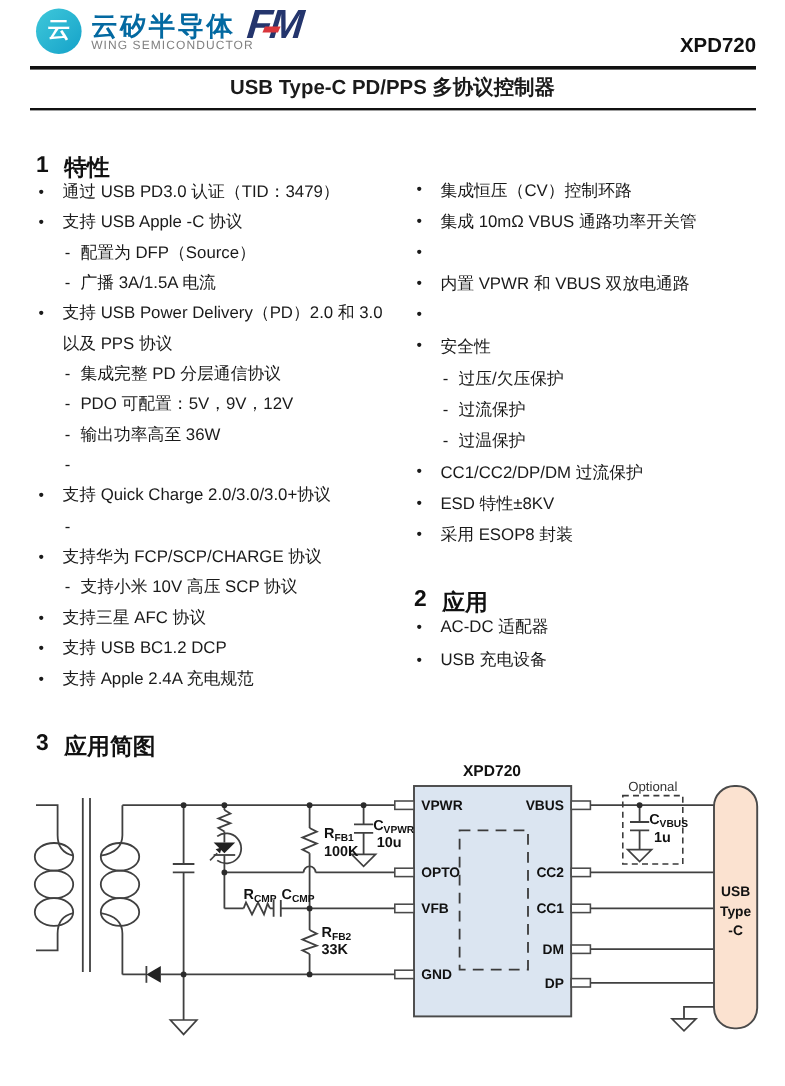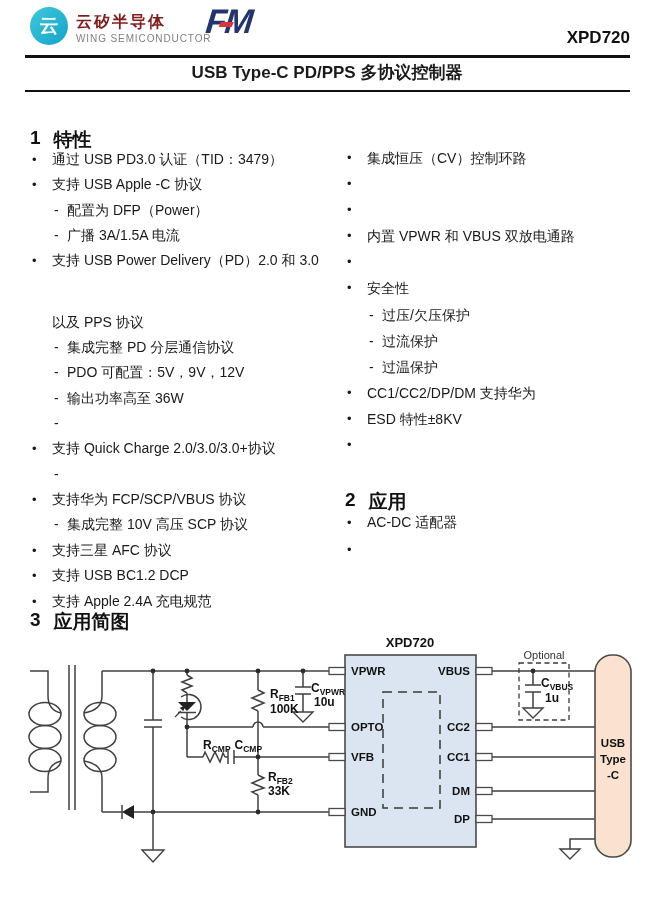--- a/index.html
+++ b/index.html
@@ -6,21 +6,21 @@
   .page{position:relative;width:654px;height:905px;background:#ffffff;
         font-family:"Liberation Sans","DejaVu Sans",sans-serif;color:#1a1a1a;overflow:hidden;}
 
   
   .hdr{position:absolute;left:0;top:0;width:654px;height:55px;}
   .logo-wing{position:absolute;left:30px;top:7px;display:flex;align-items:flex-start;}
   .logo-circle{width:38px;height:38px;border-radius:50%;
                background:linear-gradient(135deg,#3fc8da,#15a2c9);
                color:#fff;font-weight:700;font-size:19px;line-height:38px;text-align:center;}
   .brand{margin-left:8px;padding-top:5px;}
-  .brand-cn{font-size:16px;font-weight:700;color:#7f1d1d;letter-spacing:2px;line-height:19px;}
+  .brand-cn{font-size:22px;font-weight:700;color:#0369a1;letter-spacing:2px;line-height:19px;}
   .brand-en{font-size:10px;color:#808080;letter-spacing:0.9px;margin-top:2px;}
   .logo-fm{position:absolute;left:206px;top:2px;height:40px;font-style:italic;font-weight:900;
            font-size:34px;color:#24356d;letter-spacing:-2px;transform:skewX(-6deg);}
   .fm-bar{position:absolute;left:14px;top:20px;width:13px;height:5px;background:#d9363c;
           transform:skewX(-18deg);}
   .part-no{position:absolute;right:24px;top:28px;font-size:17px;font-weight:700;color:#111;}
 
   .rule{position:absolute;left:25px;right:24px;background:#111;}
   .rule.thick{top:55px;height:3px;}
   .rule.thin{top:90px;height:2px;}
@@ -41,21 +41,21 @@
   .left-list{left:30px;top:147px;width:310px;}
   .left-list li{height:25.35px;line-height:25.35px;}
   .right-list{left:345px;top:145px;width:305px;}
   .right-list li{height:26.1px;line-height:26.1px;}
   .apps-list{left:345px;top:509px;width:305px;}
   .apps-list li{height:27px;line-height:27px;}
   li.main{padding-left:2px;}
   li.main .marker{width:20px;font-size:13px;}
   li.sub{padding-left:24px;}
   li.sub .marker{width:13px;}
-  li.cont{padding-left:22px;margin-top:36px;}
+  li.cont{padding-left:22px;}
 
   
   .schematic{position:absolute;left:25px;top:620px;}
   .wire{stroke:#404040;stroke-width:1.5;fill:none;}
   .thinwire{stroke:#404040;stroke-width:1.3;fill:none;}
   .comp-fill{fill:#222;stroke:none;}
   .hollow{fill:#ffffff;stroke:#404040;stroke-width:1.4;}
   .dot{fill:#2b2b2b;}
   .ic-body{fill:#dbe5f1;stroke:#4a4a4a;stroke-width:1.6;}
   .pad-dashed{fill:none;stroke:#3a3a3a;stroke-width:1.5;stroke-dasharray:9 6;}
@@ -108,21 +108,21 @@
         <span class="txt">通过 USB PD3.0 认证（TID：3479）</span>
       </li>
 
       <li class="main">
         <span class="marker">•</span>
         <span class="txt">支持 USB Apple -C 协议</span>
       </li>
 
       <li class="sub">
         <span class="marker">-</span>
-        <span class="txt">配置为 DFP（Power）</span>
+        <span class="txt">配置为 DFP（Source）</span>
       </li>
 
       <li class="sub">
         <span class="marker">-</span>
         <span class="txt">广播 3A/1.5A 电流</span>
       </li>
 
       <li class="main">
         <span class="marker">•</span>
         <span class="txt">支持 USB Power Delivery（PD）2.0 和 3.0</span>
@@ -156,26 +156,26 @@
         <span class="marker">•</span>
         <span class="txt">支持 Quick Charge 2.0/3.0/3.0+协议</span>
       </li>
 
       <li class="sub">
         <span class="marker">-</span>
       </li>
 
       <li class="main">
         <span class="marker">•</span>
-        <span class="txt">支持华为 FCP/SCP/VBUS 协议</span>
-      </li>
-
-      <li class="sub">
-        <span class="marker">-</span>
-        <span class="txt">集成完整 10V 高压 SCP 协议</span>
+        <span class="txt">支持华为 FCP/SCP/CHARGE 协议</span>
+      </li>
+
+      <li class="sub">
+        <span class="marker">-</span>
+        <span class="txt">支持小米 10V 高压 SCP 协议</span>
       </li>
 
       <li class="main">
         <span class="marker">•</span>
         <span class="txt">支持三星 AFC 协议</span>
       </li>
 
       <li class="main">
         <span class="marker">•</span>
         <span class="txt">支持 USB BC1.2 DCP</span>
@@ -188,20 +188,21 @@
     </ul>
   <ul class="feat-list right-list">
 
       <li class="main">
         <span class="marker">•</span>
         <span class="txt">集成恒压（CV）控制环路</span>
       </li>
 
       <li class="main">
         <span class="marker">•</span>
+        <span class="txt">集成 10mΩ VBUS 通路功率开关管</span>
       </li>
 
       <li class="main">
         <span class="marker">•</span>
       </li>
 
       <li class="main">
         <span class="marker">•</span>
         <span class="txt">内置 VPWR 和 VBUS 双放电通路</span>
       </li>
@@ -225,46 +226,48 @@
         <span class="txt">过流保护</span>
       </li>
 
       <li class="sub">
         <span class="marker">-</span>
         <span class="txt">过温保护</span>
       </li>
 
       <li class="main">
         <span class="marker">•</span>
-        <span class="txt">CC1/CC2/DP/DM 支持华为</span>
+        <span class="txt">CC1/CC2/DP/DM 过流保护</span>
       </li>
 
       <li class="main">
         <span class="marker">•</span>
         <span class="txt">ESD 特性±8KV</span>
       </li>
 
       <li class="main">
         <span class="marker">•</span>
+        <span class="txt">采用 ESOP8 封装</span>
       </li>
     </ul>
 
   <h2 class="sec sec2">
     <span class="sec-num">2</span>
     <span>应用</span>
   </h2>
   <ul class="feat-list apps-list">
 
       <li class="main">
         <span class="marker">•</span>
         <span class="txt">AC-DC 适配器</span>
       </li>
 
       <li class="main">
         <span class="marker">•</span>
+        <span class="txt">USB 充电设备</span>
       </li>
     </ul>
 
   <h2 class="sec sec3">
     <span class="sec-num">3</span>
     <span>应用简图</span>
   </h2>
 
   <svg class="schematic" width="610" height="255" viewBox="0 0 610 255">
 

